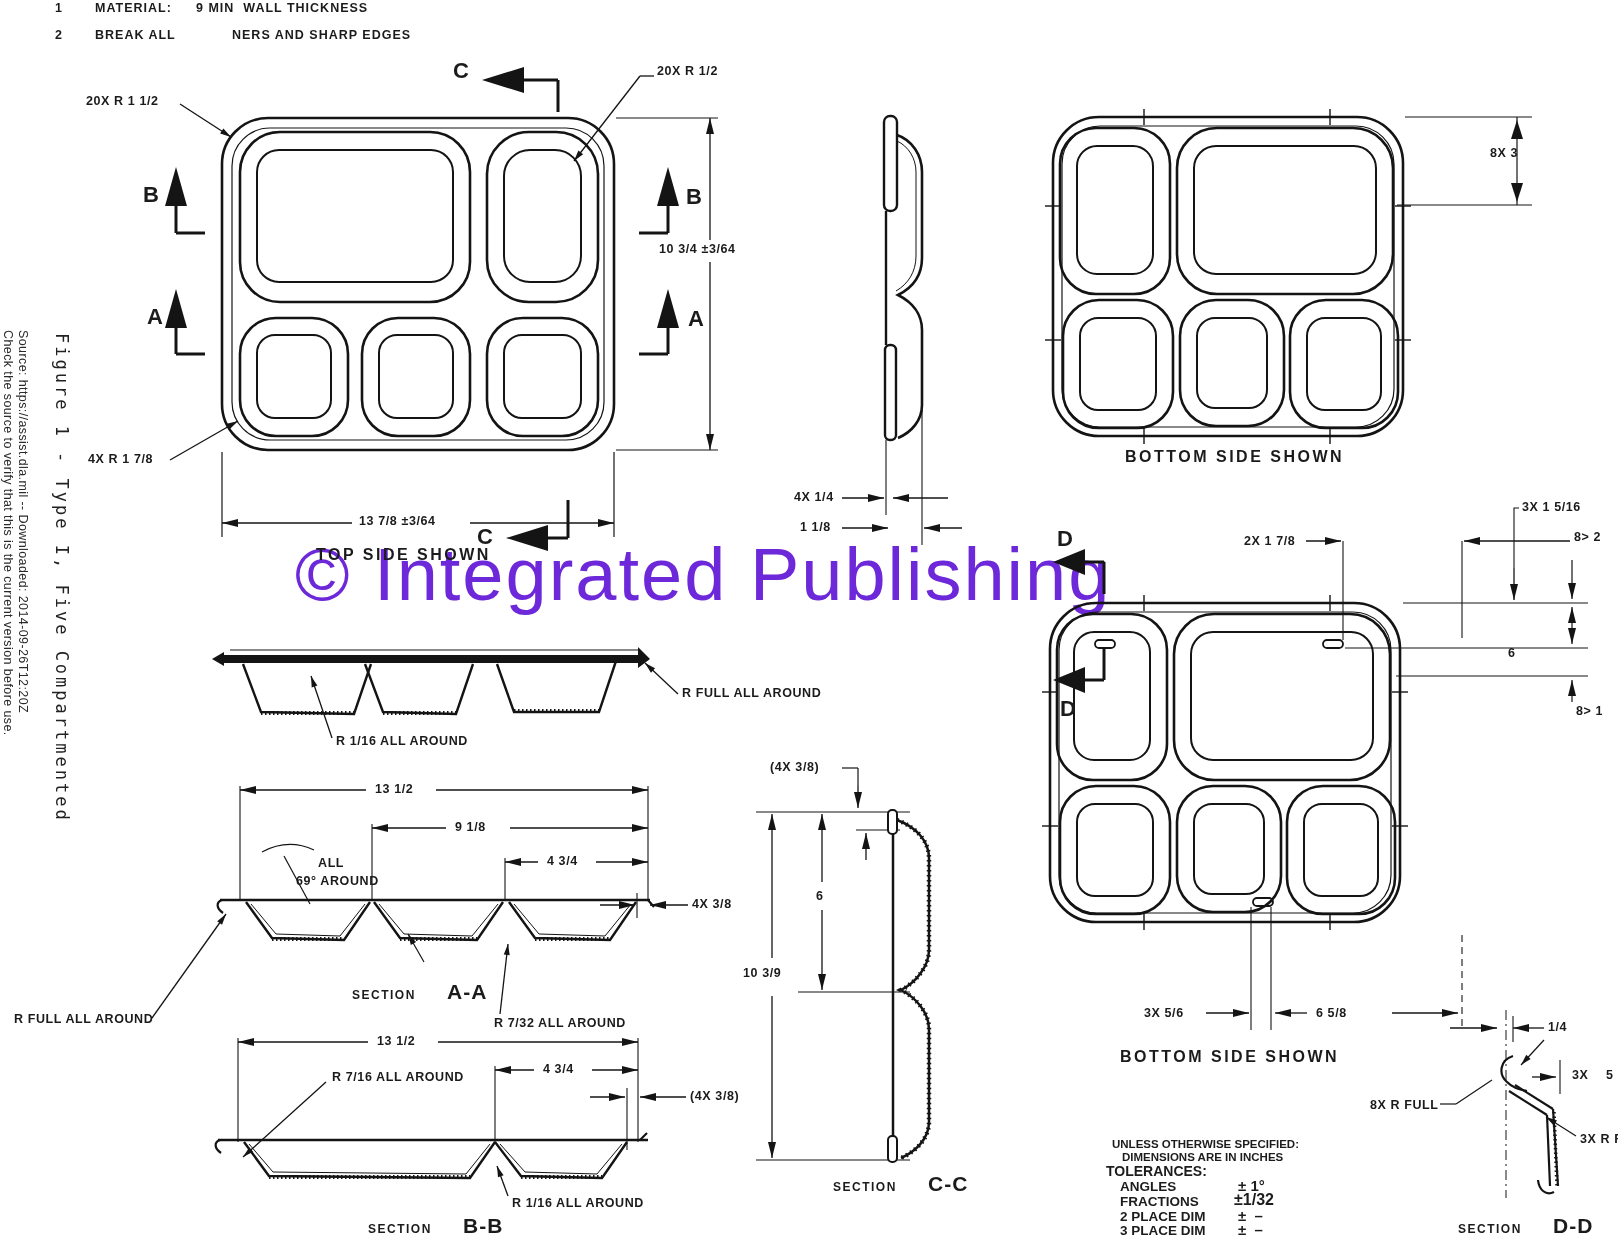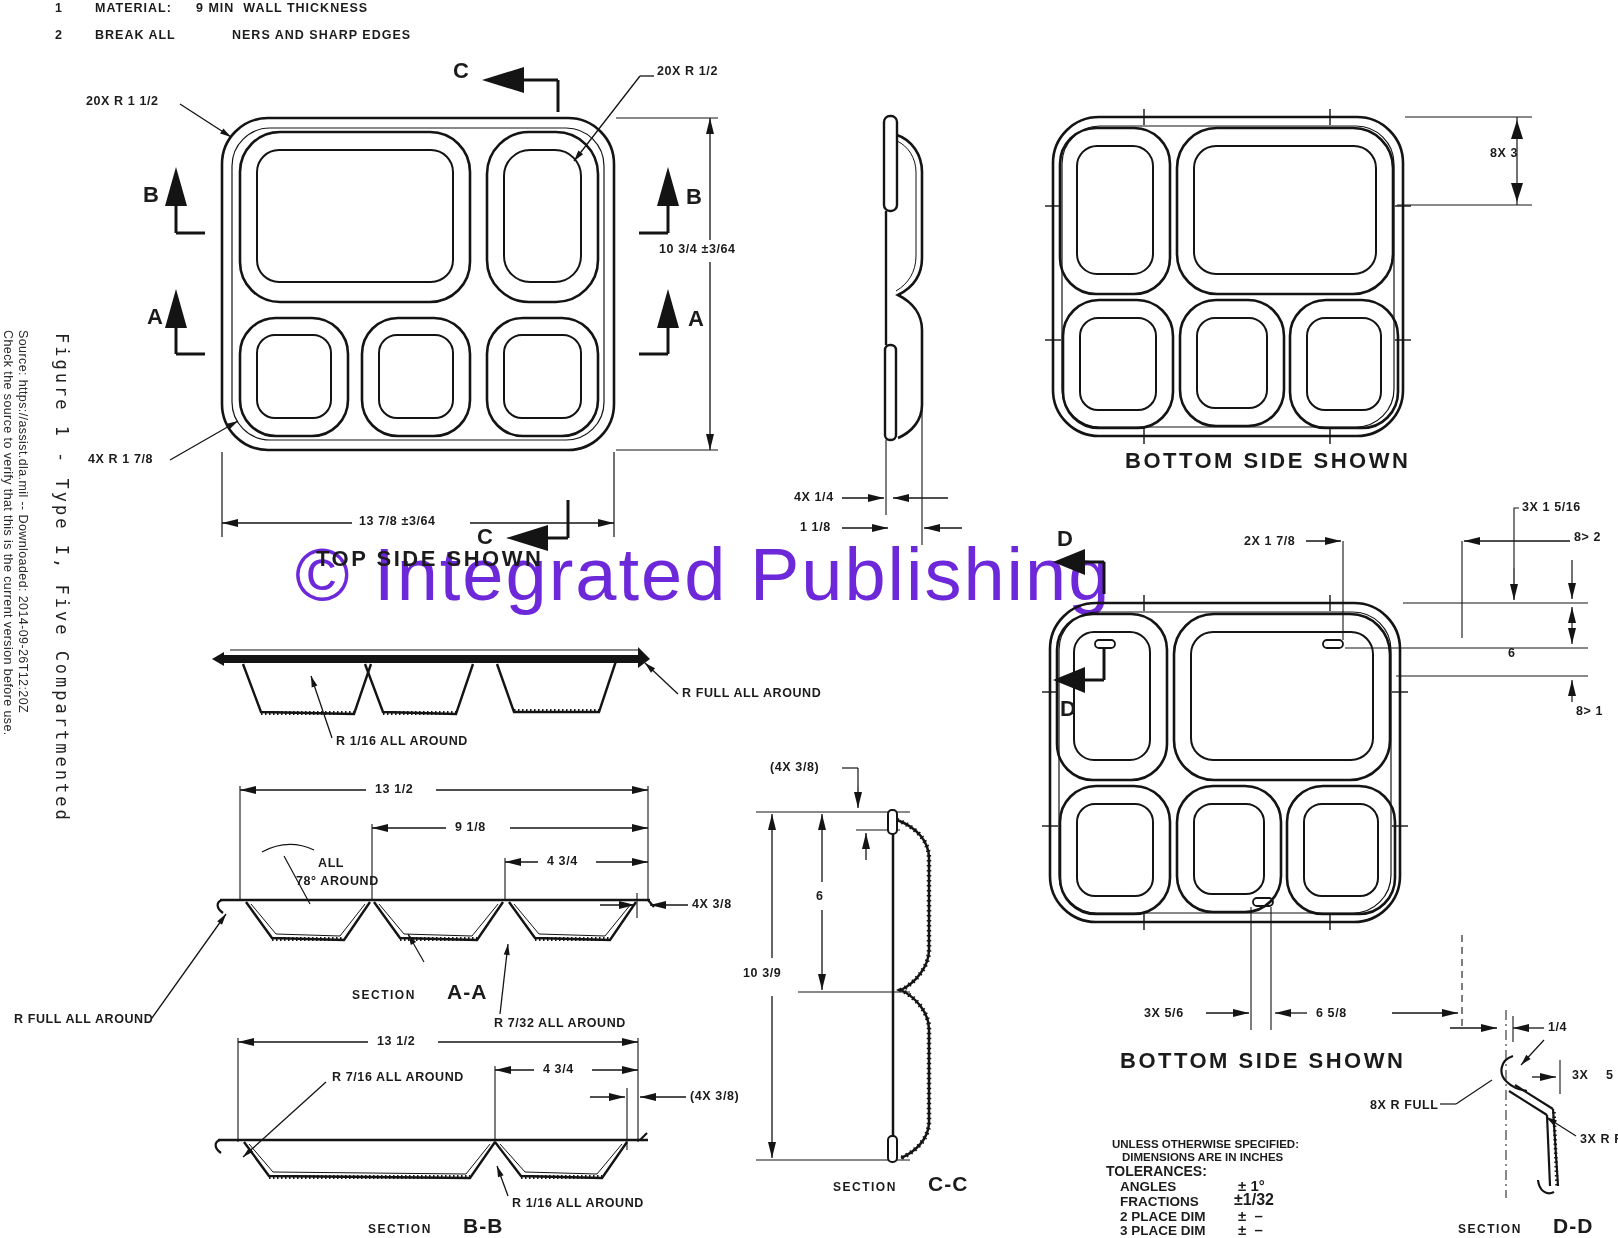--- a/index.html
+++ b/index.html
@@ -1,21 +1,21 @@
 <!DOCTYPE html>
 <html><head>
 <meta charset="utf-8">
 <style>
   html,body{margin:0;padding:0;background:#fff;}
   .canvas{position:relative;width:1618px;height:1238px;background:#ffffff;overflow:hidden;
           font-family:"Liberation Sans",sans-serif;color:#1c1c1c;}
   svg{position:absolute;left:0;top:0;}
   .lbl{position:absolute;font-size:12.5px;font-weight:600;letter-spacing:.6px;white-space:pre;color:#1b1b1b;}
   .dim{background:#fff;padding:0 3px;}
-  .cap{font-size:22px;font-weight:600;letter-spacing:2.5px;}
+  .cap{font-size:16px;font-weight:600;letter-spacing:2.5px;}
   .seclbl{font-size:12px;font-weight:700;letter-spacing:1.5px;}
   .secletters{font-size:21px;font-weight:700;letter-spacing:1px;margin-left:17px;}
   .letter{font-size:22px;font-weight:700;}
   .note{font-size:12.5px;font-weight:700;letter-spacing:1px;}
   .vtext{position:absolute;writing-mode:vertical-rl;text-orientation:sideways;
          font-size:12.5px;font-weight:400;letter-spacing:.4px;color:#2a2a2a;white-space:pre;}
   .vfig{position:absolute;writing-mode:vertical-rl;text-orientation:sideways;
         font-family:"DejaVu Sans Mono",monospace;font-size:17px;letter-spacing:3px;color:#222;white-space:pre;}
   .wm{position:absolute;font-size:74px;font-weight:500;letter-spacing:2px;white-space:pre;}
   .tol{position:absolute;font-weight:700;white-space:pre;}
@@ -333,21 +333,21 @@
   <div class="lbl" style="left:800px;top:520px;">1 1/8</div>
 
   <div class="lbl" style="left:336px;top:734px;">R 1/16 ALL AROUND</div>
   <div class="lbl" style="left:682px;top:686px;">R FULL ALL AROUND</div>
 
   <div class="lbl dim" style="left:372px;top:782px;">13 1/2</div>
   <div class="lbl dim" style="left:452px;top:820px;">9 1/8</div>
   <div class="lbl dim" style="left:544px;top:854px;">4 3/4</div>
   <div class="lbl" style="left:692px;top:897px;">4X 3/8</div>
   <div class="lbl" style="left:318px;top:856px;">ALL</div>
-  <div class="lbl" style="left:296px;top:874px;">78° AROUND</div>
+  <div class="lbl" style="left:296px;top:874px;">69° AROUND</div>
   <div class="lbl" style="left:14px;top:1012px;">R FULL ALL AROUND</div>
   <div class="lbl" style="left:494px;top:1016px;">R 7/32 ALL AROUND</div>
   <div class="lbl seclbl" style="left:352px;top:988px;">SECTION</div>
   <div class="lbl secletters" style="left:430px;top:980px;">A-A</div>
 
   <div class="lbl dim" style="left:374px;top:1034px;">13 1/2</div>
   <div class="lbl dim" style="left:540px;top:1062px;">4 3/4</div>
   <div class="lbl" style="left:690px;top:1089px;">(4X 3/8)</div>
   <div class="lbl" style="left:332px;top:1070px;">R 7/16 ALL AROUND</div>
   <div class="lbl" style="left:512px;top:1196px;">R 1/16 ALL AROUND</div>

